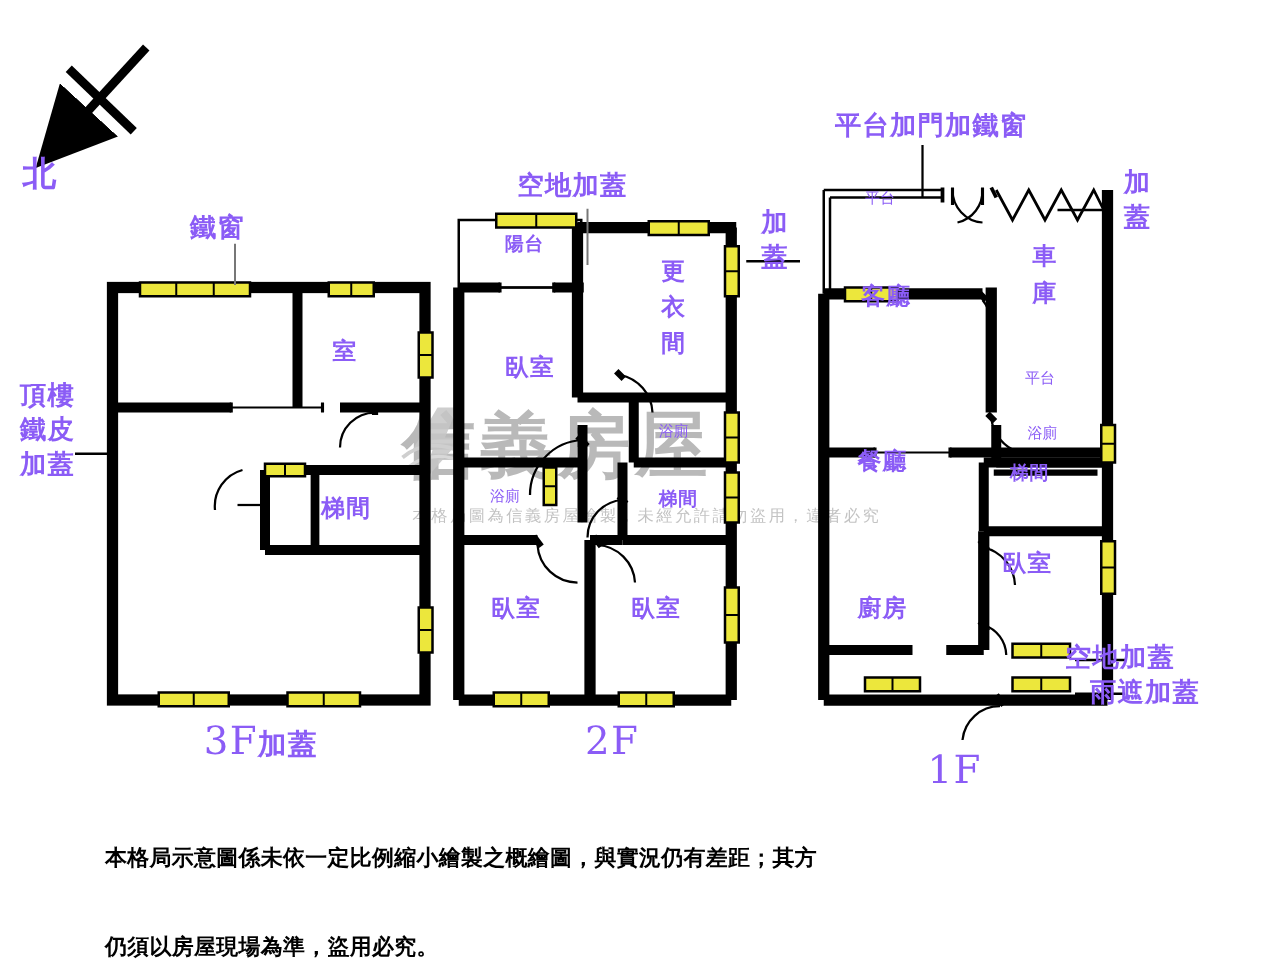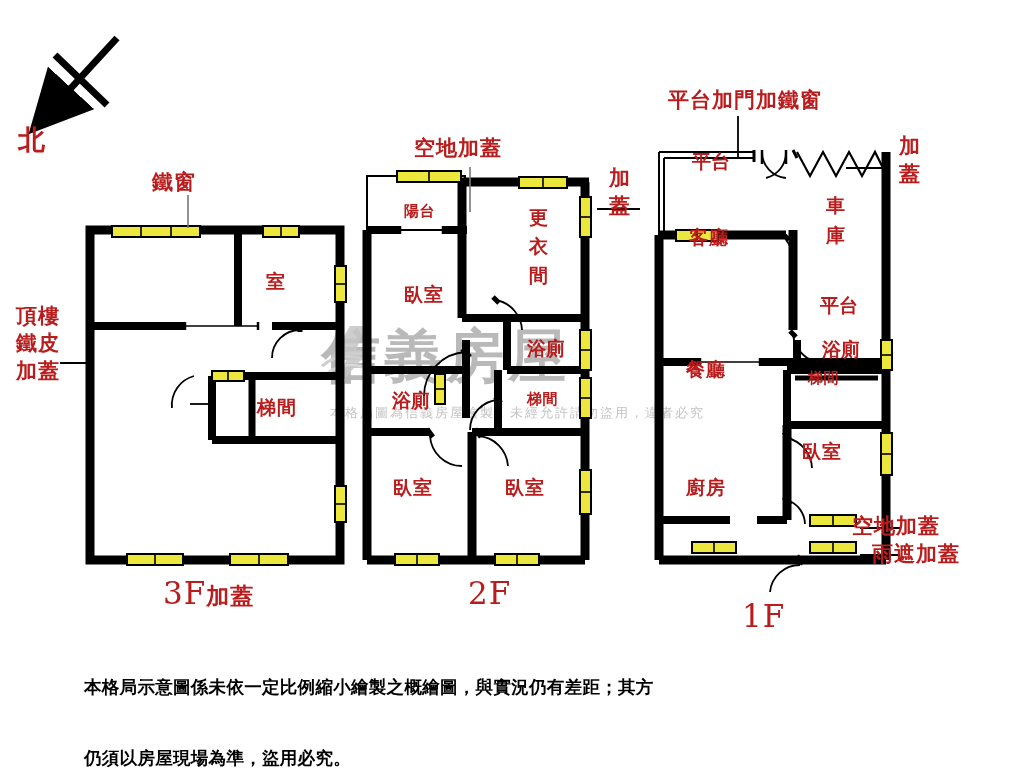--- a/index.html
+++ b/index.html
@@ -3,24 +3,24 @@
 <meta charset="utf-8">
 <style>
   html,body{margin:0;padding:0;background:#fff;}
   body{
     width:1024px;height:768px;position:relative;overflow:hidden;
     font-family:"DejaVu Sans","Liberation Sans",sans-serif;
     color:#000;
   }
   #stage{position:absolute;left:0;top:0;width:1024px;height:768px;}
   svg.layer{position:absolute;left:0;top:0;width:1024px;height:768px;}
-  .txt{position:absolute;white-space:nowrap;font-family:"DejaVu Sans","Liberation Sans",sans-serif;color:#b91c1c;line-height:1;}
+  .txt{position:absolute;white-space:nowrap;font-family:"DejaVu Sans","Liberation Sans",sans-serif;color:#8b5cf6;line-height:1;}
   .room{font-size:19px;font-weight:700;letter-spacing:1px;}
   .room-sm{font-size:15px;font-weight:700;letter-spacing:0.5px;}
-  .room-xs{font-size:19px;font-weight:700;}
+  .room-xs{font-size:12px;font-weight:400;}
   .callout{font-size:21px;font-weight:700;letter-spacing:1px;}
   .floorlabel{font-family:"DejaVu Serif","Liberation Serif",serif;font-size:31px;font-weight:400;letter-spacing:1px;}
   .floorlabel .suffix{font-family:"DejaVu Sans","Liberation Sans",sans-serif;font-size:23px;font-weight:700;}
   .compass-label{font-size:27px;font-weight:700;}
   #disclaimer{
     position:absolute;left:84px;top:630px;width:800px;
     font-size:17.5px;line-height:1.55;font-weight:700;letter-spacing:0.3px;
     font-family:"DejaVu Serif","Liberation Serif",serif;
   }
   #disclaimer div{white-space:nowrap;margin-top:44px;}
@@ -317,21 +317,21 @@
     <span>3F</span><span class="suffix">加蓋</span>
   </div>
 
   <div class="txt callout" style="left:414px;top:138px;">空地加蓋</div>
 
   <div style="position:absolute;left:604px;top:168px;text-align:center;width:32px;">
     <div class="txt callout" style="position:static;">加</div>
     <div class="txt callout" style="position:static;margin-top:7px;">蓋</div>
   </div>
 
-  <div class="txt room-sm" style="left:404px;top:204px;">陽台</div>
+  <div class="txt room-sm" style="left:404px;top:188px;">陽台</div>
   <div class="txt room" style="left:404px;top:285px;">臥室</div>
 
   <div style="position:absolute;left:528px;top:208px;text-align:center;width:22px;">
     <div class="txt room" style="position:static;">更</div>
     <div class="txt room" style="position:static;margin-top:10px;">衣</div>
     <div class="txt room" style="position:static;margin-top:10px;">間</div>
   </div>
 
   <div class="txt room-xs" style="left:527px;top:339px;">浴廁</div>
   <div class="txt room-xs" style="left:392px;top:391px;">浴廁</div>

